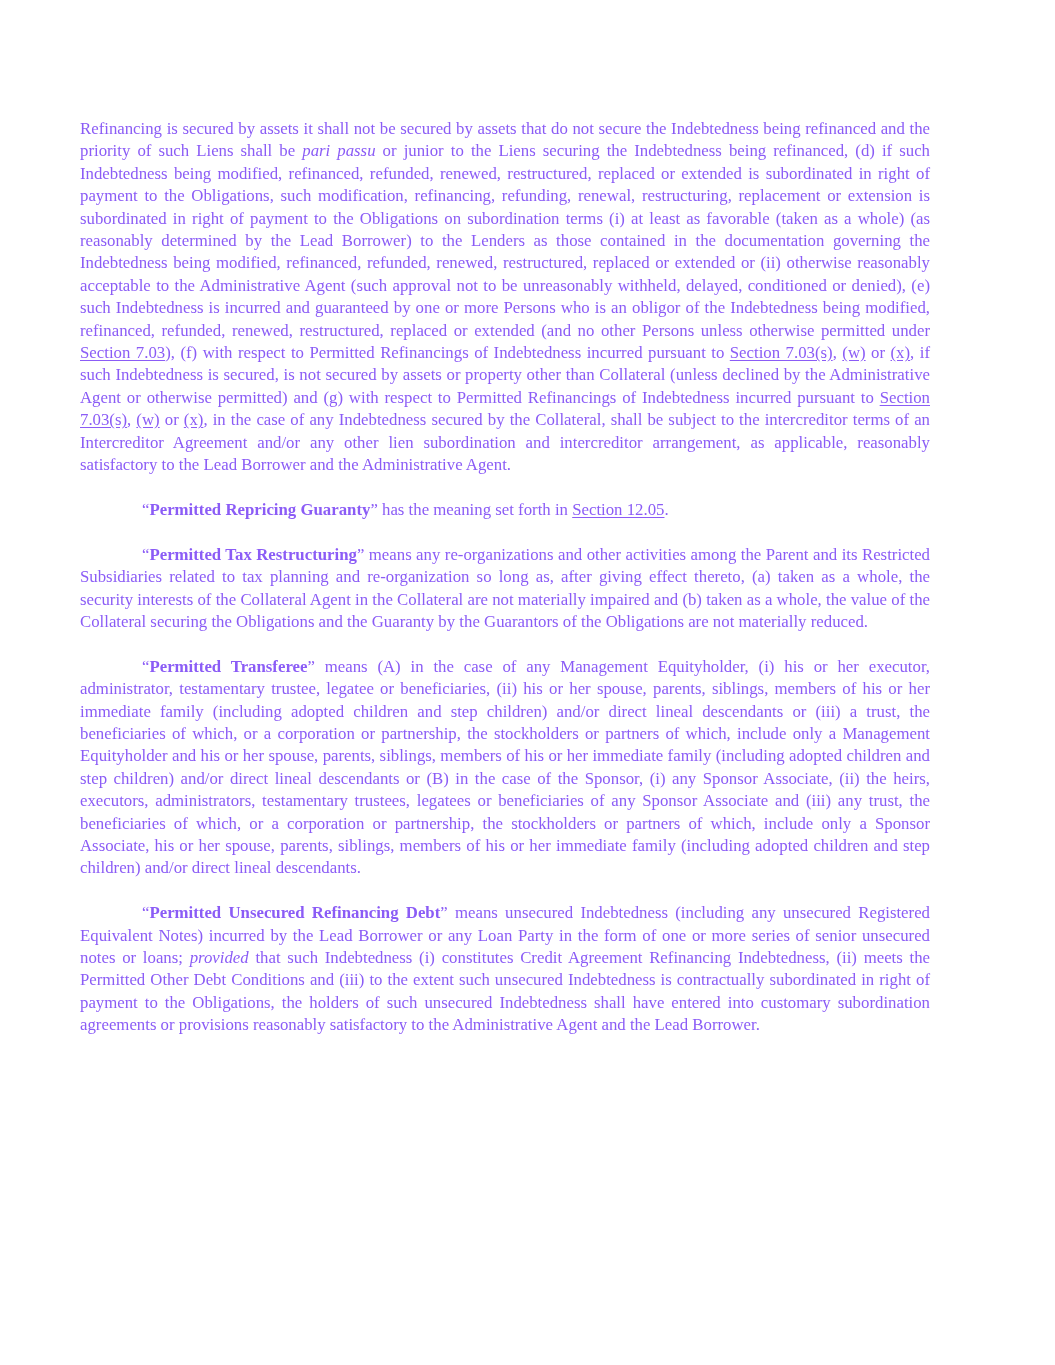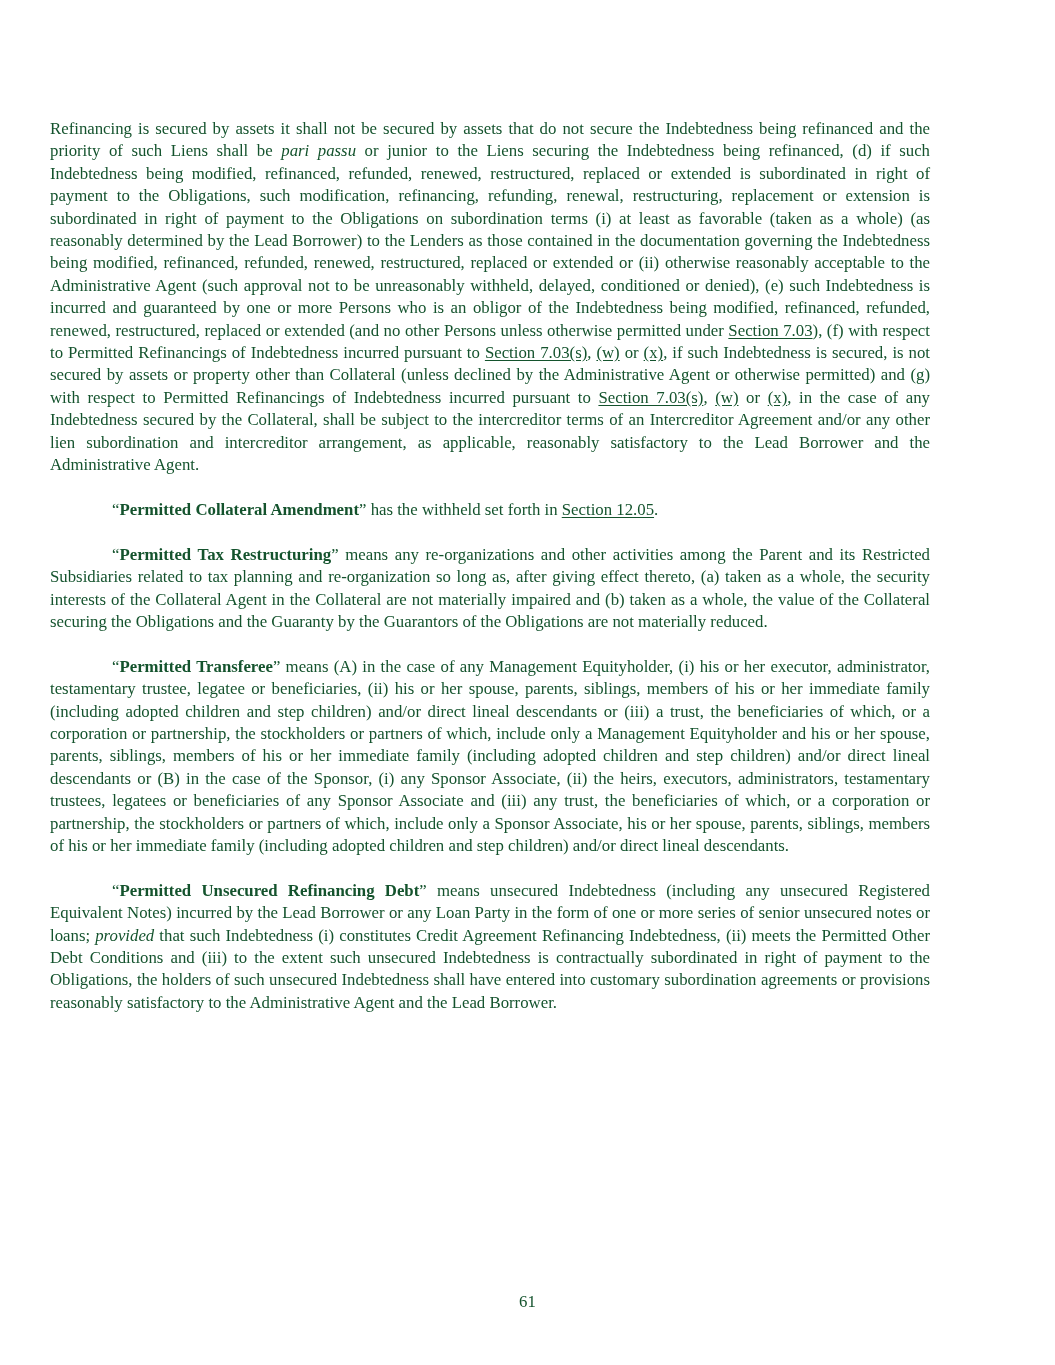--- a/index.html
+++ b/index.html
@@ -7,25 +7,25 @@
     padding: 0;
     background: #ffffff;
   }
   .page {
     position: relative;
     width: 1055px;
     height: 1365px;
     margin: 0 auto;
     background: #ffffff;
     box-sizing: border-box;
-    padding: 118px 125px 0 50px;
+    padding: 118px 125px 0 80px;
     font-family: "Liberation Serif", "DejaVu Serif", serif;
     font-size: 16.8px;
     line-height: 22.4px;
-    color: #14532d;
+    color: #8b5cf6;
     overflow: hidden;
   }
   .para {
     margin: 0 0 22.4px 0;
     text-align: justify;
   }
   .para.indent { text-indent: 62px; }
   .b { font-weight: bold; }
   .i { font-style: italic; }
   .u { text-decoration: underline; text-underline-offset: 2px; }
@@ -38,24 +38,23 @@
     text-indent: 0;
   }
 </style>
 </head>
 <body>
 
 <div class="page">
 
   <p class="para"><span>Refinancing is secured by assets it shall not be secured by assets that do not secure the Indebtedness being refinanced and the priority of such Liens shall be </span><span class="i">pari passu</span><span> or junior to the Liens securing the Indebtedness being refinanced, (d) if such Indebtedness being modified, refinanced, refunded, renewed, restructured, replaced or extended is subordinated in right of payment to the Obligations, such modification, refinancing, refunding, renewal, restructuring, replacement or extension is subordinated in right of payment to the Obligations on subordination terms (i) at least as favorable (taken as a whole) (as reasonably determined by the Lead Borrower) to the Lenders as those contained in the documentation governing the Indebtedness being modified, refinanced, refunded, renewed, restructured, replaced or extended or (ii) otherwise reasonably acceptable to the Administrative Agent (such approval not to be unreasonably withheld, delayed, conditioned or denied), (e) such Indebtedness is incurred and guaranteed by one or more Persons who is an obligor of the Indebtedness being modified, refinanced, refunded, renewed, restructured, replaced or extended (and no other Persons unless otherwise permitted under </span><span class="u">Section 7.03</span><span>), (f) with respect to Permitted Refinancings of Indebtedness incurred pursuant to </span><span class="u">Section 7.03(s)</span><span>, </span><span class="u">(w)</span><span> or </span><span class="u">(x)</span><span>, if such Indebtedness is secured, is not secured by assets or property other than Collateral (unless declined by the Administrative Agent or otherwise permitted) and (g) with respect to Permitted Refinancings of Indebtedness incurred pursuant to </span><span class="u">Section 7.03(s)</span><span>, </span><span class="u">(w)</span><span> or </span><span class="u">(x)</span><span>, in the case of any Indebtedness secured by the Collateral, shall be subject to the intercreditor terms of an Intercreditor Agreement and/or any other lien subordination and intercreditor arrangement, as applicable, reasonably satisfactory to the Lead Borrower and the Administrative Agent.</span></p>
 
-  <p class="para indent"><span>“</span><span class="b">Permitted Collateral Amendment</span><span>” has the withheld set forth in </span><span class="u">Section 12.05</span><span>.</span></p>
+  <p class="para indent"><span>“</span><span class="b">Permitted Repricing Guaranty</span><span>” has the meaning set forth in </span><span class="u">Section 12.05</span><span>.</span></p>
 
   <p class="para indent"><span>“</span><span class="b">Permitted Tax Restructuring</span><span>” means any re-organizations and other activities among the Parent and its Restricted Subsidiaries related to tax planning and re-organization so long as, after giving effect thereto, (a) taken as a whole, the security interests of the Collateral Agent in the Collateral are not materially impaired and (b) taken as a whole, the value of the Collateral securing the Obligations and the Guaranty by the Guarantors of the Obligations are not materially reduced.</span></p>
 
   <p class="para indent"><span>“</span><span class="b">Permitted Transferee</span><span>” means (A) in the case of any Management Equityholder, (i) his or her executor, administrator, testamentary trustee, legatee or beneficiaries, (ii) his or her spouse, parents, siblings, members of his or her immediate family (including adopted children and step children) and/or direct lineal descendants or (iii) a trust, the beneficiaries of which, or a corporation or partnership, the stockholders or partners of which, include only a Management Equityholder and his or her spouse, parents, siblings, members of his or her immediate family (including adopted children and step children) and/or direct lineal descendants or (B) in the case of the Sponsor, (i) any Sponsor Associate, (ii) the heirs, executors, administrators, testamentary trustees, legatees or beneficiaries of any Sponsor Associate and (iii) any trust, the beneficiaries of which, or a corporation or partnership, the stockholders or partners of which, include only a Sponsor Associate, his or her spouse, parents, siblings, members of his or her immediate family (including adopted children and step children) and/or direct lineal descendants.</span></p>
 
   <p class="para indent"><span>“</span><span class="b">Permitted Unsecured Refinancing Debt</span><span>” means unsecured Indebtedness (including any unsecured Registered Equivalent Notes) incurred by the Lead Borrower or any Loan Party in the form of one or more series of senior unsecured notes or loans; </span><span class="i">provided</span><span> that such Indebtedness (i) constitutes Credit Agreement Refinancing Indebtedness, (ii) meets the Permitted Other Debt Conditions and (iii) to the extent such unsecured Indebtedness is contractually subordinated in right of payment to the Obligations, the holders of such unsecured Indebtedness shall have entered into customary subordination agreements or provisions reasonably satisfactory to the Administrative Agent and the Lead Borrower.</span></p>
 
 
-  <div class="page-number">61</div>
 
 </div>
 
 </body></html>

